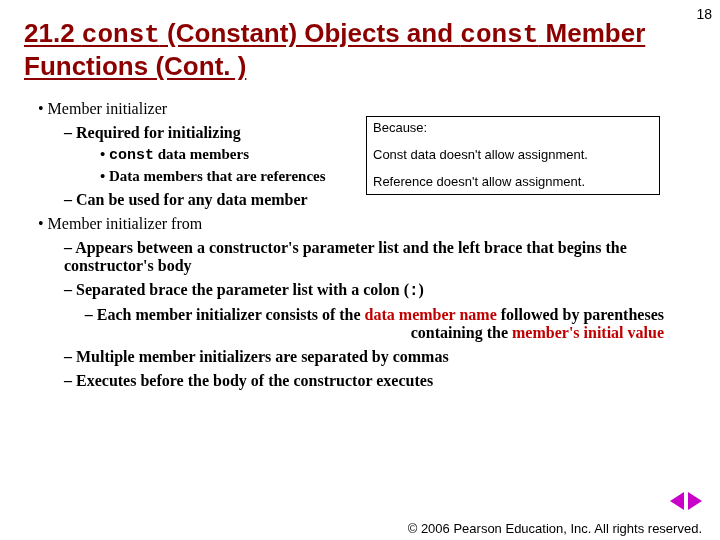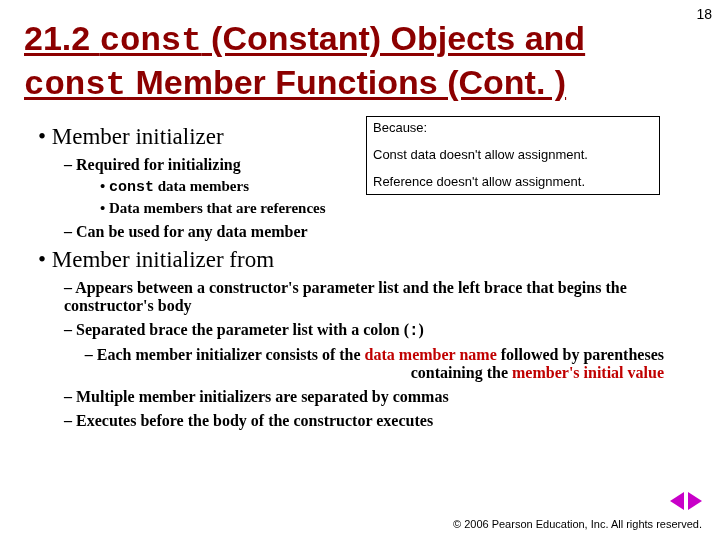--- a/index.html
+++ b/index.html
@@ -19,37 +19,37 @@
   .page-number {
     position: absolute;
     top: 6px; right: 8px;
     font-family: Arial, Helvetica, sans-serif;
     font-size: 14px;
     color: #000;
     text-align: center;
   }
   .title {
     font-family: Arial, Helvetica, sans-serif;
-    font-size: 34px;
+    font-size: 26px;
     color: #8c0000;
     line-height: 1.2;
     margin: 0 0 18px 0;
     text-decoration: underline;
     text-decoration-color: #8c0000;
     text-underline-offset: 3px;
     max-width: 640px;
   }
   .title .kw { font-family: "Courier New", monospace; font-weight: bold; }
   ul.content { list-style: none; margin: 0; padding-left: 14px; }
   ul.content > li { margin-bottom: 4px; }
   ul.content > li > .label::before {
     content: "• ";
   }
   ul.content > li > .label {
-    font-size: 23px;
+    font-size: 16px;
     margin-top: 18px;
   }
   ul.lvl2 { list-style: none; margin: 4px 0 4px 26px; padding: 0; }
   ul.lvl2 > li { font-size: 16px; font-weight: bold; margin: 6px 0; }
   ul.lvl2 > li::before { content: "–  "; }
   ul.lvl3 { list-style: none; margin: 4px 0 4px 36px; padding: 0; }
   ul.lvl3 > li { font-size: 15px; font-weight: bold; margin: 4px 0; }
   ul.lvl3 > li::before { content: "•  "; }
   .kw-inline { font-family: "Courier New", monospace; font-weight: bold; }
   .callout {
@@ -58,23 +58,23 @@
     font-family: Arial, Helvetica, sans-serif;
     font-size: 13px;
     padding: 3px 6px;
     background: #fff;
     line-height: 1.3;
   }
   .red { color: #c00000; }
   .footer {
     position: absolute;
     right: 18px;
-    bottom: 10px;
+    bottom: 4px;
     font-family: Arial, Helvetica, sans-serif;
-    font-size: 11px;
+    font-size: 13px;
     color: #000;
   }
   .footer .copy { font-family: Arial, sans-serif; }
   .nav {
     position: absolute;
     right: 18px;
     bottom: 30px;
     display: flex;
     gap: 4px;
   }

